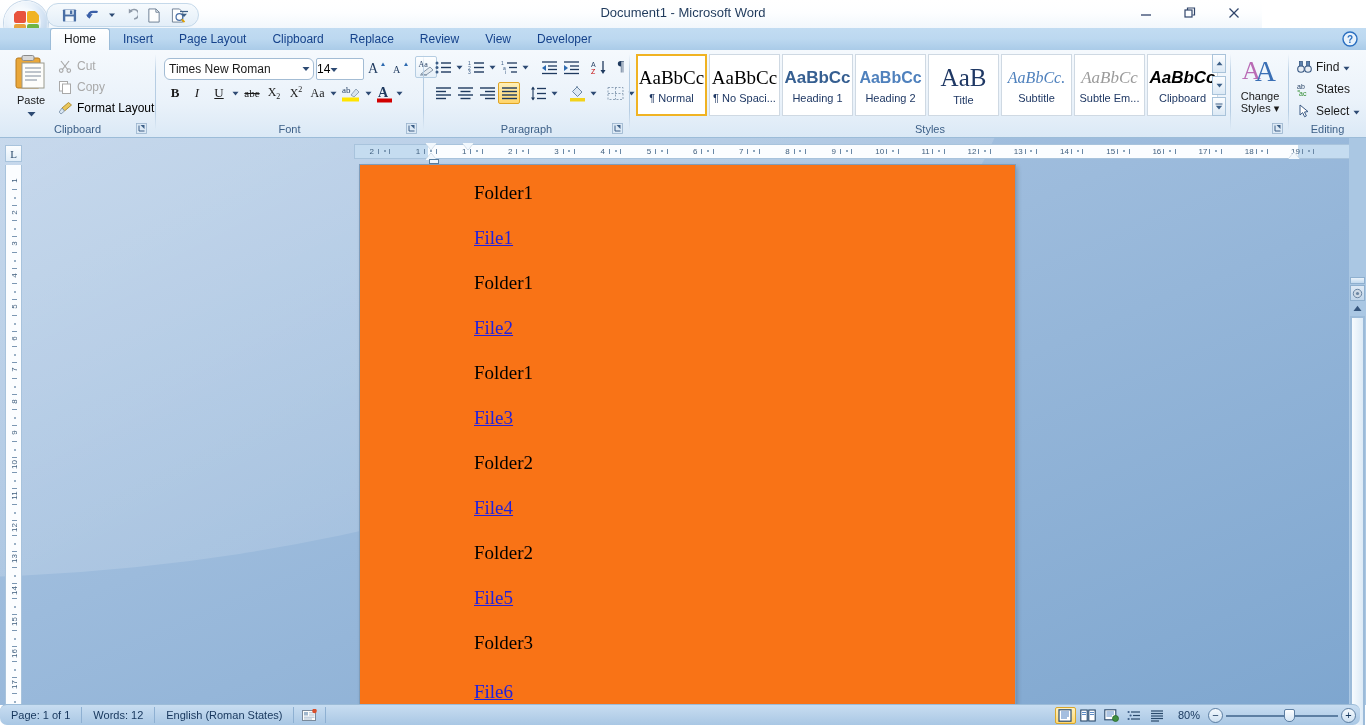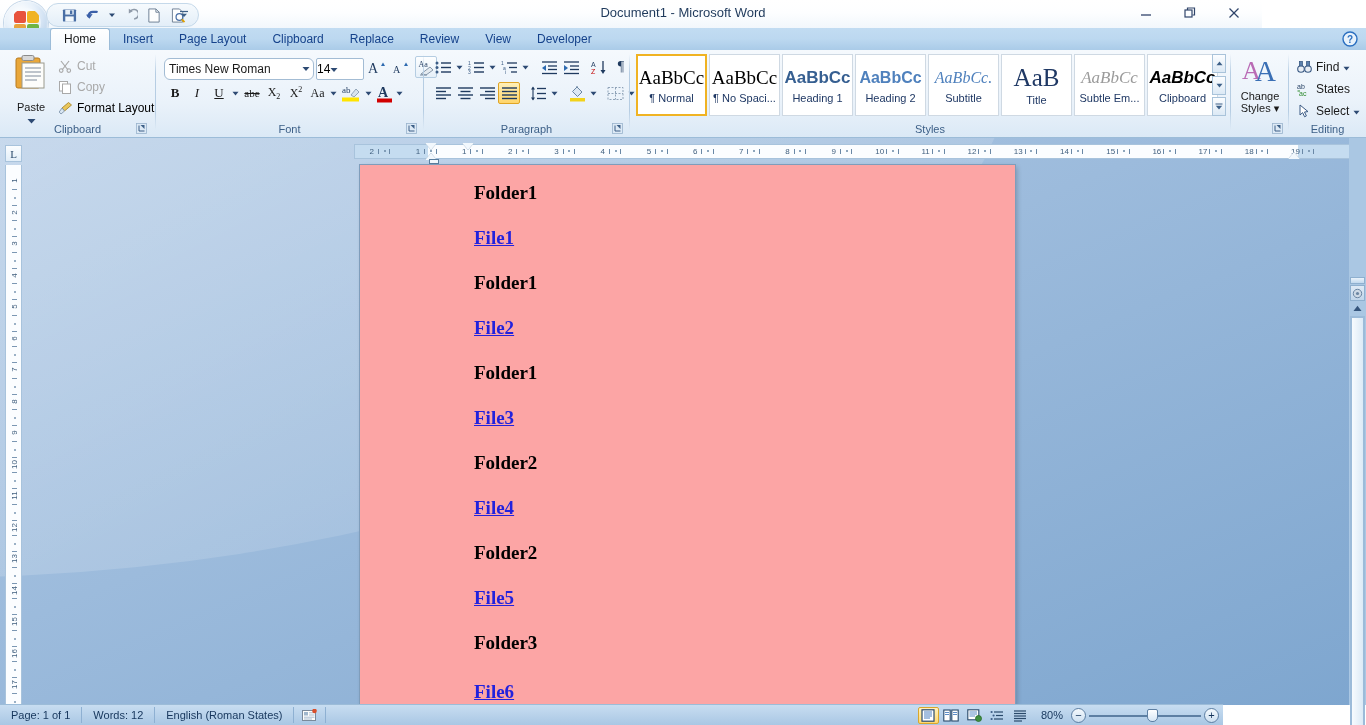--- a/index.html
+++ b/index.html
@@ -66,21 +66,21 @@
   .grp{position:absolute;top:0;height:87px;}
   .grp-sep{position:absolute;top:4px;width:1px;height:76px;
     background:linear-gradient(to bottom,rgba(160,190,220,0),#b6cde3 25%,#b6cde3 75%,rgba(160,190,220,0));}
   .grp-label{position:absolute;bottom:2px;width:100%;text-align:center;font-size:11px;color:#3c5f87;}
   .grp-dlg{position:absolute;bottom:3px;width:11px;height:11px;}
 
   
   #grp-clipboard{left:0;width:155px;}
   .paste-btn{position:absolute;left:10px;top:4px;width:42px;height:62px;
     display:flex;flex-direction:column;align-items:center;}
-  .paste-label{font-size:11px;color:#1a1a1a;margin-top:8px;}
+  .paste-label{font-size:11px;color:#1a1a1a;margin-top:1px;}
   .clip-item{position:absolute;left:56px;height:20px;display:flex;align-items:center;font-size:12px;}
   .clip-item .ci-ico{width:18px;height:16px;display:flex;align-items:center;justify-content:center;margin-right:3px;}
   .dis{color:#a9a9a9;}
 
   
   #grp-font{left:156px;width:267px;}
   .fontbox{position:absolute;left:8px;top:8px;width:148px;height:20px;
     background:#fff;border:1px solid #a3bcd4;border-radius:6px;font-size:12px;
     display:flex;align-items:center;}
   .fontbox .val{padding-left:4px;flex:1;color:#1a1a1a;overflow:hidden;white-space:nowrap;}
@@ -163,44 +163,44 @@
   .vruler{position:absolute;left:5px;top:165px;width:17px;height:540px;
     background:#fbfdff;border:1px solid #a8c3dc;border-top:none;box-sizing:border-box;
     overflow:hidden;}
   .vr-num{position:absolute;left:0;width:17px;text-align:center;font-size:8px;color:#42607f;
     transform:rotate(-90deg);}
   .vr-dot{position:absolute;left:8px;width:2px;height:2px;background:#7b97b3;border-radius:50%;}
   .vr-bar{position:absolute;left:6px;width:5px;height:1px;background:#7b97b3;}
 
   
   .page{position:absolute;left:360px;top:165px;width:655px;height:540px;
-    background:#fca5a5;box-shadow:0 0 0 1px #7f9dbb, 2px 2px 5px rgba(0,0,0,0.22);font-weight:bold;}
+    background:#f97316;box-shadow:0 0 0 1px #7f9dbb, 2px 2px 5px rgba(0,0,0,0.22);}
   .doc-line{font-family:"Liberation Serif",serif;font-size:19px;line-height:22px;color:#000;
     position:absolute;white-space:nowrap;}
   .doc-line.link{color:#2222dd;text-decoration:underline;}
 
   
   .vscroll{position:absolute;right:0;top:138px;width:17px;height:567px;
     background:#aac7e3;}
   .vs-split{position:absolute;right:1px;top:139px;width:15px;height:7px;
     background:linear-gradient(to bottom,#eaf3fb,#c2d9ee);border:1px solid #8fb0cf;box-sizing:border-box;}
   .vs-obj{position:absolute;right:1px;top:147px;width:15px;height:16px;
     background:linear-gradient(to bottom,#dfeaf6,#c0d5ea);border:1px solid #8fb0cf;box-sizing:border-box;
     display:flex;align-items:center;justify-content:center;}
   .vs-up{position:absolute;right:1px;top:164px;width:15px;height:13px;
     display:flex;align-items:center;justify-content:center;}
   .vs-track{position:absolute;right:1px;top:178px;width:15px;height:460px;
     background:linear-gradient(to right,#cfe0f1,#e8f1f9);border:1px solid #9cbbd9;box-sizing:border-box;}
   .vs-thumb{position:absolute;left:0;top:0;width:13px;height:455px;
     background:linear-gradient(to right,#f7fbfe,#dceaf6);border:1px solid #9cbbd9;box-sizing:border-box;}
 
   
-  .statusbar{position:absolute;left:0;bottom:0;width:1223px;height:20px;
+  .statusbar{position:absolute;left:0;bottom:0;width:1360px;height:20px;
     background:linear-gradient(to bottom,#c8ddf1,#a9c7e4);
-    border-top:1px solid #9cbcd8;display:flex;align-items:center;}
+    border-top:1px solid #9cbcd8;display:flex;align-items:center;border-radius:7px;}
   .sb-item{font-size:11px;color:#16365c;padding:0 11px;height:16px;line-height:16px;
     border-right:1px solid #8eb0d2;display:flex;align-items:center;}
   .sb-right{position:absolute;right:4px;top:0;height:20px;display:flex;align-items:center;}
   .viewbtn{width:21px;height:17px;display:flex;align-items:center;justify-content:center;margin:0 1px;}
   .viewbtn.sel{background:linear-gradient(to bottom,#fff1bd,#ffd870);border:1px solid #d9a72c;border-radius:2px;box-sizing:border-box;}
   .zoom-val{font-size:11px;color:#16365c;margin:0 8px 0 9px;}
   .zslider{position:relative;width:148px;height:16px;display:flex;align-items:center;}
   .ztrack{position:absolute;left:18px;right:18px;top:8px;height:2px;background:#5d7fa3;}
   .zmid{position:absolute;left:83px;top:5px;width:1px;height:8px;background:#5d7fa3;}
   .zthumb{position:absolute;left:76px;top:2px;width:11px;height:13px;
@@ -694,26 +694,26 @@
         </div>
         <div class="style-item">
           <div class="style-prev" style="color:#365f91;font-weight:bold;font-family:'Liberation Sans',sans-serif;font-size:17px">AaBbCc</div>
           <div class="style-name">Heading 1</div>
         </div>
         <div class="style-item">
           <div class="style-prev" style="color:#4f81bd;font-weight:bold;font-family:'Liberation Sans',sans-serif;font-size:16px">AaBbCc</div>
           <div class="style-name">Heading 2</div>
         </div>
         <div class="style-item">
+          <div class="style-prev" style="color:#1f3864;font-size:25px;line-height:26px">AaB</div>
+          <div class="style-name">Title</div>
+        </div>
+        <div class="style-item">
           <div class="style-prev" style="color:#4f81bd;font-style:italic;font-size:16px">AaBbCc.</div>
           <div class="style-name">Subtitle</div>
-        </div>
-        <div class="style-item">
-          <div class="style-prev" style="color:#1f3864;font-size:25px;line-height:26px">AaB</div>
-          <div class="style-name">Title</div>
         </div>
         <div class="style-item">
           <div class="style-prev" style="color:#9b9b9b;font-style:italic;font-size:17px">AaBbCc</div>
           <div class="style-name">Subtle Em...</div>
         </div>
         <div class="style-item">
           <div class="style-prev" style="color:#000;font-style:italic;font-weight:bold;font-family:'Liberation Sans',sans-serif;font-size:17px">AaBbCc</div>
           <div class="style-name">Clipboard</div>
         </div>
       </div>

